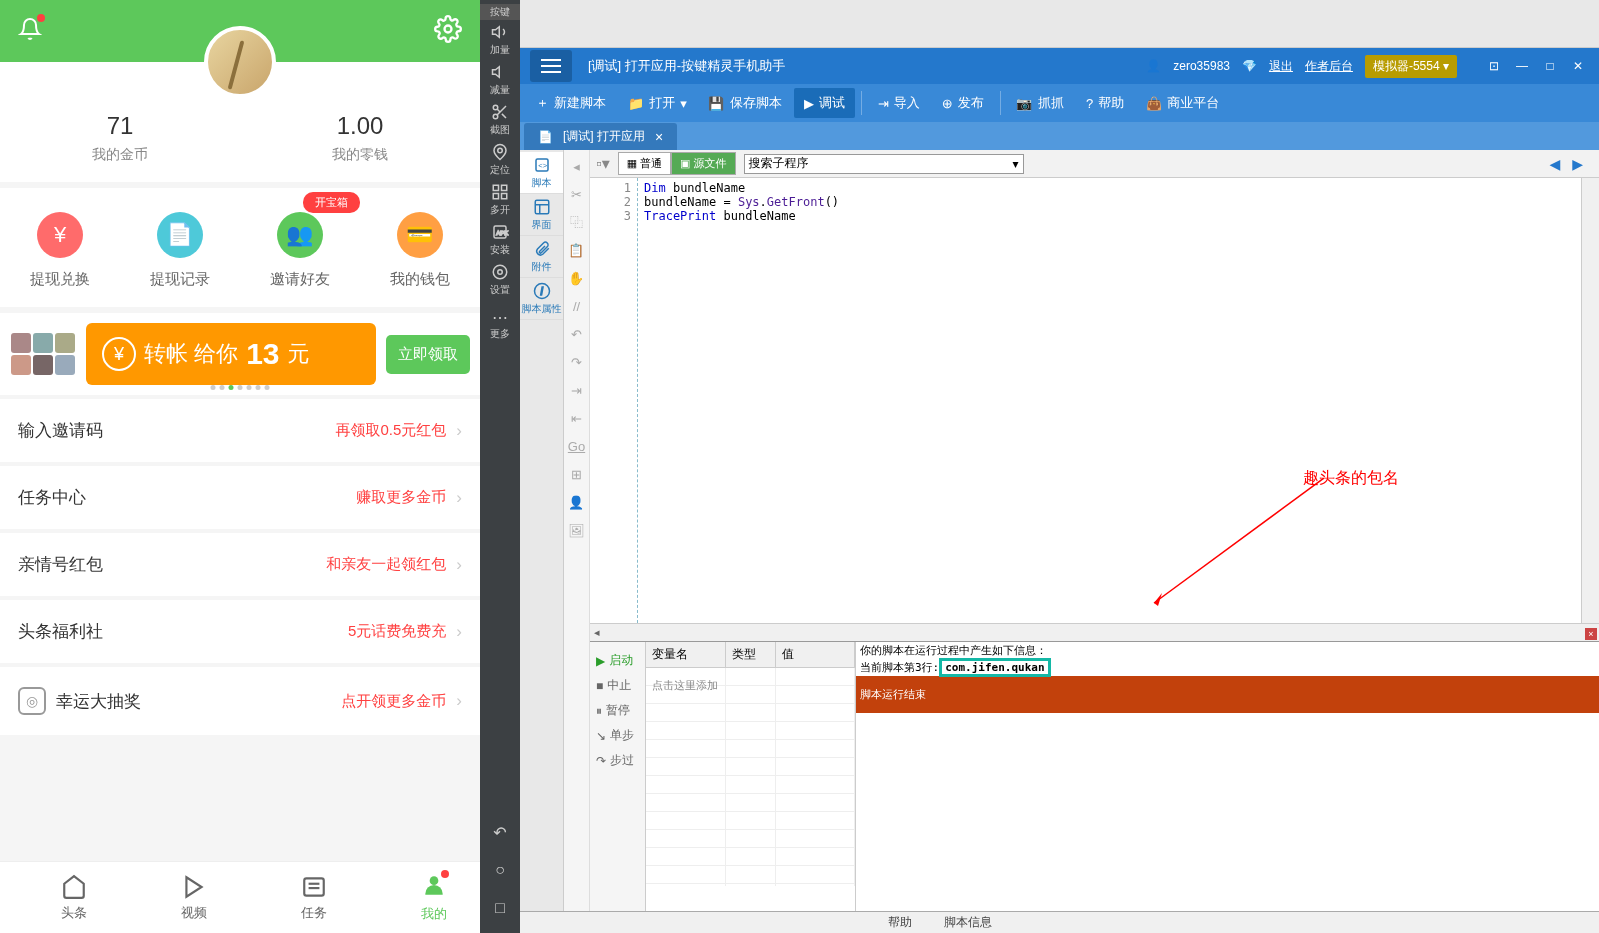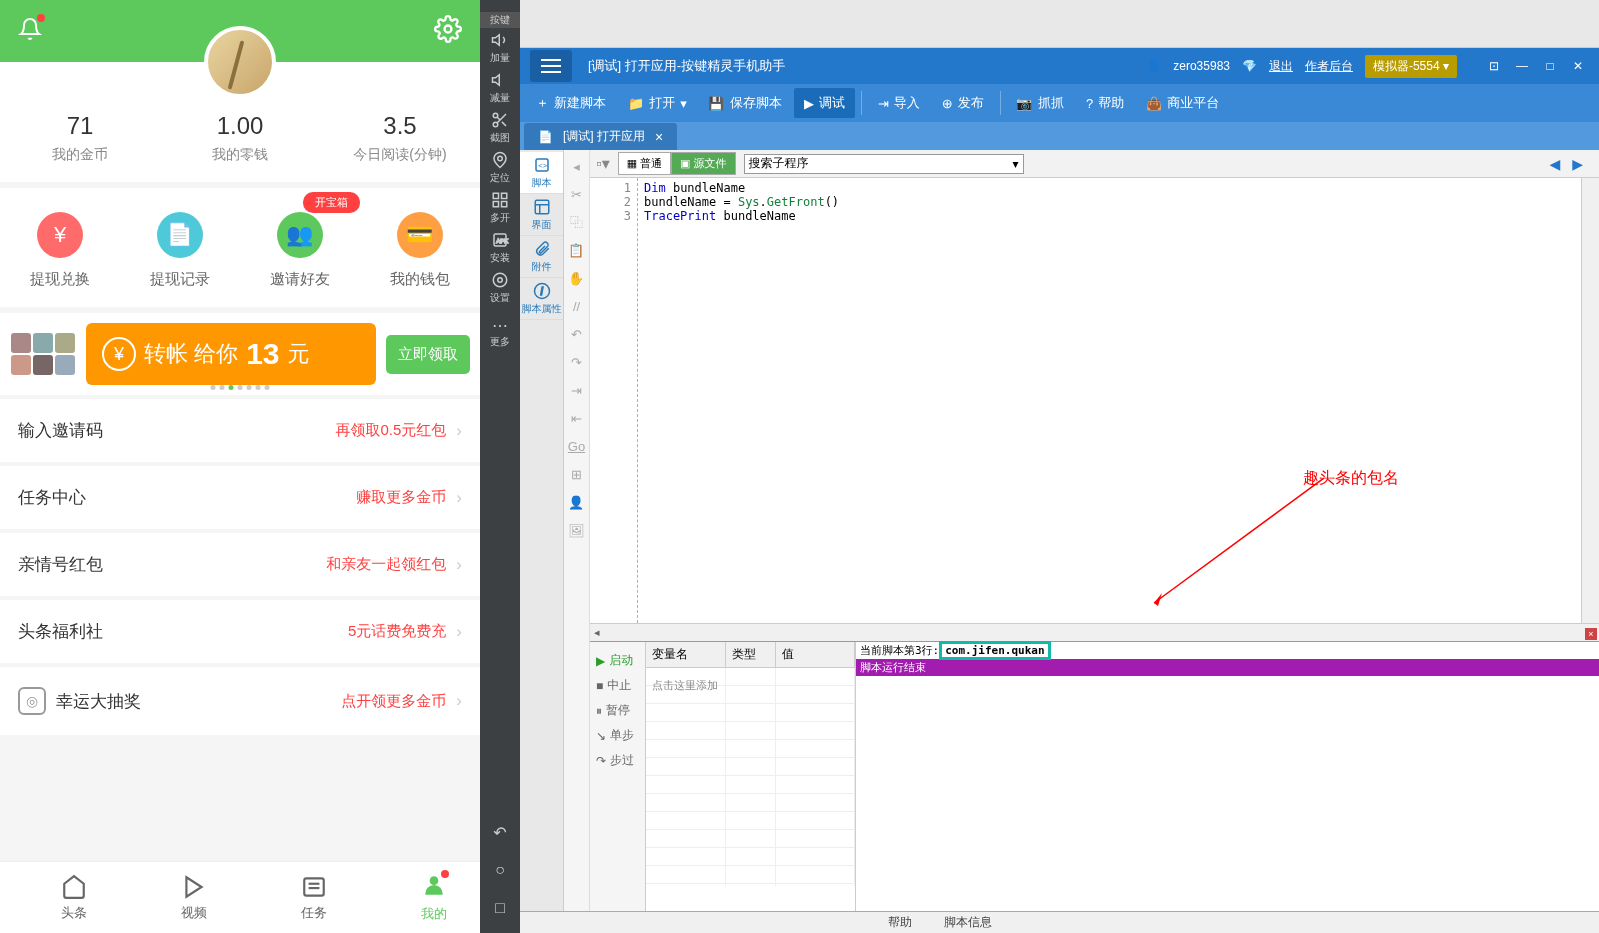--- a/index.html
+++ b/index.html
@@ -49,21 +49,21 @@
 .lottery-icon { width: 28px; height: 28px; border: 2px solid #999; border-radius: 6px; display: flex; align-items: center; justify-content: center; color: #999; font-size: 14px; }
 
 .tab-bar { background: #fff; border-top: 1px solid #eee; display: flex; height: 72px; margin-top: auto; }
 .tab { flex: 1; display: flex; flex-direction: column; align-items: center; justify-content: center; gap: 4px; color: #666; font-size: 13px; margin-left: 28px; }
 .tab svg { width: 26px; height: 26px; }
 .tab.active { color: #5dc85b; }
 .tab.active .notif::after { content: ''; position: absolute; top: -2px; right: -2px; width: 8px; height: 8px; background: #ff4040; border-radius: 50%; }
 .tab .notif { position: relative; }
 
 
-.dev-sidebar { width: 40px; background: #3c4043; display: flex; flex-direction: column; align-items: center; padding-top: 12px; }
+.dev-sidebar { width: 40px; background: #3c4043; display: flex; flex-direction: column; align-items: center; padding-top: 4px; }
 .ds-item { width: 40px; height: 40px; display: flex; flex-direction: column; align-items: center; justify-content: center; color: #ccc; font-size: 10px; gap: 2px; }
 .ds-item svg { width: 18px; height: 18px; }
 .ds-more { color: #ccc; font-size: 10px; margin-top: 8px; text-align: center; width: 40px; }
 .ds-more::before { content: '⋯'; display: block; font-size: 16px; }
 .ds-bottom { margin-top: auto; padding-bottom: 8px; display: flex; flex-direction: column; gap: 4px; }
 .ds-bottom div { width: 40px; height: 34px; display: flex; align-items: center; justify-content: center; color: #ccc; }
 
 
 .ide { flex: 1; display: flex; flex-direction: column; background: #fff; }
 .ide-topgrey { height: 48px; background: #e8e8e8; border-bottom: 1px solid #ccc; position: relative; }
@@ -100,21 +100,21 @@
 .ct-toggle div { padding: 3px 8px; font-size: 11px; border: 1px solid #aaa; display: flex; align-items: center; gap: 3px; }
 .ct-toggle div:first-child { background: #fff; }
 .ct-toggle div:last-child { background: #5a5; color: #fff; }
 .search-combo { flex: 0 0 280px; height: 20px; border: 1px solid #999; font-size: 12px; padding: 0 4px; background: #fff; display: flex; align-items: center; justify-content: space-between; }
 .nav-arrows { margin-left: auto; display: flex; gap: 12px; color: #2478cc; font-size: 14px; padding-right: 10px; }
 
 .code-area { flex: 1; display: flex; position: relative; min-height: 0; }
 .gutter { width: 48px; background: #fff; border-right: 1px dashed #8bc; text-align: right; padding: 3px 6px 0 0; font-family: Consolas, monospace; font-size: 12px; color: #888; }
 .code-text { flex: 1; padding: 3px 6px; font-family: Consolas, monospace; font-size: 12px; white-space: pre; }
 .kw { color: #0000cc; }
-.fn { color: #15803d; text-align: right; }
+.fn { color: #4c1d95; text-align: right; }
 .annotation { position: absolute; right: 200px; top: 290px; color: #ff0000; font-size: 16px; }
 .annotation-line { position: absolute; width: 180px; height: 140px; right: 275px; top: 300px; }
 .scrollbar-v { width: 18px; background: #f0f0f0; border-left: 1px solid #ccc; }
 .code-hscroll { height: 18px; background: #f0f0f0; border-top: 1px solid #ccc; display: flex; align-items: center; padding: 0 4px; color: #666; font-size: 11px; justify-content: space-between; }
 
 .debug-panel { height: 270px; display: flex; border-top: 1px solid #999; position: relative; }
 .debug-close { position: absolute; right: 2px; top: -14px; width: 12px; height: 12px; background: #c44; color: #fff; font-size: 9px; display: flex; align-items: center; justify-content: center; }
 .debug-controls { width: 56px; background: #f5f5f5; border-right: 1px solid #ccc; padding: 6px 2px; }
 .dc-item { display: flex; align-items: center; gap: 4px; font-size: 12px; color: #666; padding: 4px 4px; }
 .dc-item.run { color: #2a9d2a; }
@@ -123,21 +123,21 @@
 .vt-head div { padding: 4px 6px; border-right: 1px solid #ccc; }
 .vt-head div:nth-child(1){width:80px;} .vt-head div:nth-child(2){width:50px;} .vt-head div:nth-child(3){flex:1;}
 .vt-body { height: calc(100% - 24px); overflow: auto; }
 .vt-row { display: flex; border-bottom: 1px solid #eee; height: 18px; }
 .vt-row div { padding: 10px 6px; border-right: 1px solid #eee; font-size: 11px; color: #888; }
 .vt-row div:nth-child(1){width:80px;} .vt-row div:nth-child(2){width:50px;} .vt-row div:nth-child(3){flex:1;}
 .output-panel { flex: 1; font-size: 11px; font-family: SimSun, monospace; }
 .out-line1 { padding: 1px 4px; }
 .out-line2 { padding: 1px 4px; }
 .out-line2 .boxed { border: 3px solid #14b8a6; padding: 0 3px; font-weight: bold; }
-.out-line3 { background: #a21caf; color: #fff; padding: 1px 4px; }
+.out-line3 { background: #c2410c; color: #fff; padding: 11px 4px; }
 
 .ide-status { height: 22px; background: #f0f0f0; border-top: 1px solid #ccc; display: flex; align-items: center; font-size: 12px; padding-left: 360px; gap: 16px; color: #444; border-top: 1px solid #aaa; }
 .ide-status div { padding: 2px 8px; }
 </style>
 </head>
 <body>
 
 <div class="phone">
   <div class="phone-header">
     <span class="bell-icon">
@@ -157,24 +157,20 @@
 
   <div class="stats-row">
     <div class="stat">
         <div class="stat-val">71</div>
         <div class="stat-lbl">我的金币</div>
       </div>
     <div class="stat">
         <div class="stat-val">1.00</div>
         <div class="stat-lbl">我的零钱</div>
       </div>
-    <div class="stat">
-        <div class="stat-val">3.5</div>
-        <div class="stat-lbl">今日阅读(分钟)</div>
-      </div>
   </div>
 
   <div class="actions-row">
     <span class="treasure-badge">开宝箱</span>
     <div class="action">
         <div class="action-icon ai-red">¥</div>
         <div class="action-lbl">提现兑换</div>
       </div>
     <div class="action">
         <div class="action-icon ai-teal">📄</div>
@@ -586,20 +582,21 @@
                 <div></div>
               </div>
             <div class="vt-row">
                 <div></div>
                 <div></div>
                 <div></div>
               </div>
           </div>
         </div>
         <div class="output-panel">
+          <div class="out-line1">你的脚本在运行过程中产生如下信息：</div>
           <div class="out-line2"><span>当前脚本第3行:</span><span class="boxed">com.jifen.qukan</span></div>
           <div class="out-line3">脚本运行结束</div>
         </div>
       </div>
     </div>
   </div>
 
   <div class="ide-status">
     <div>帮助</div>
     <div>脚本信息</div>

